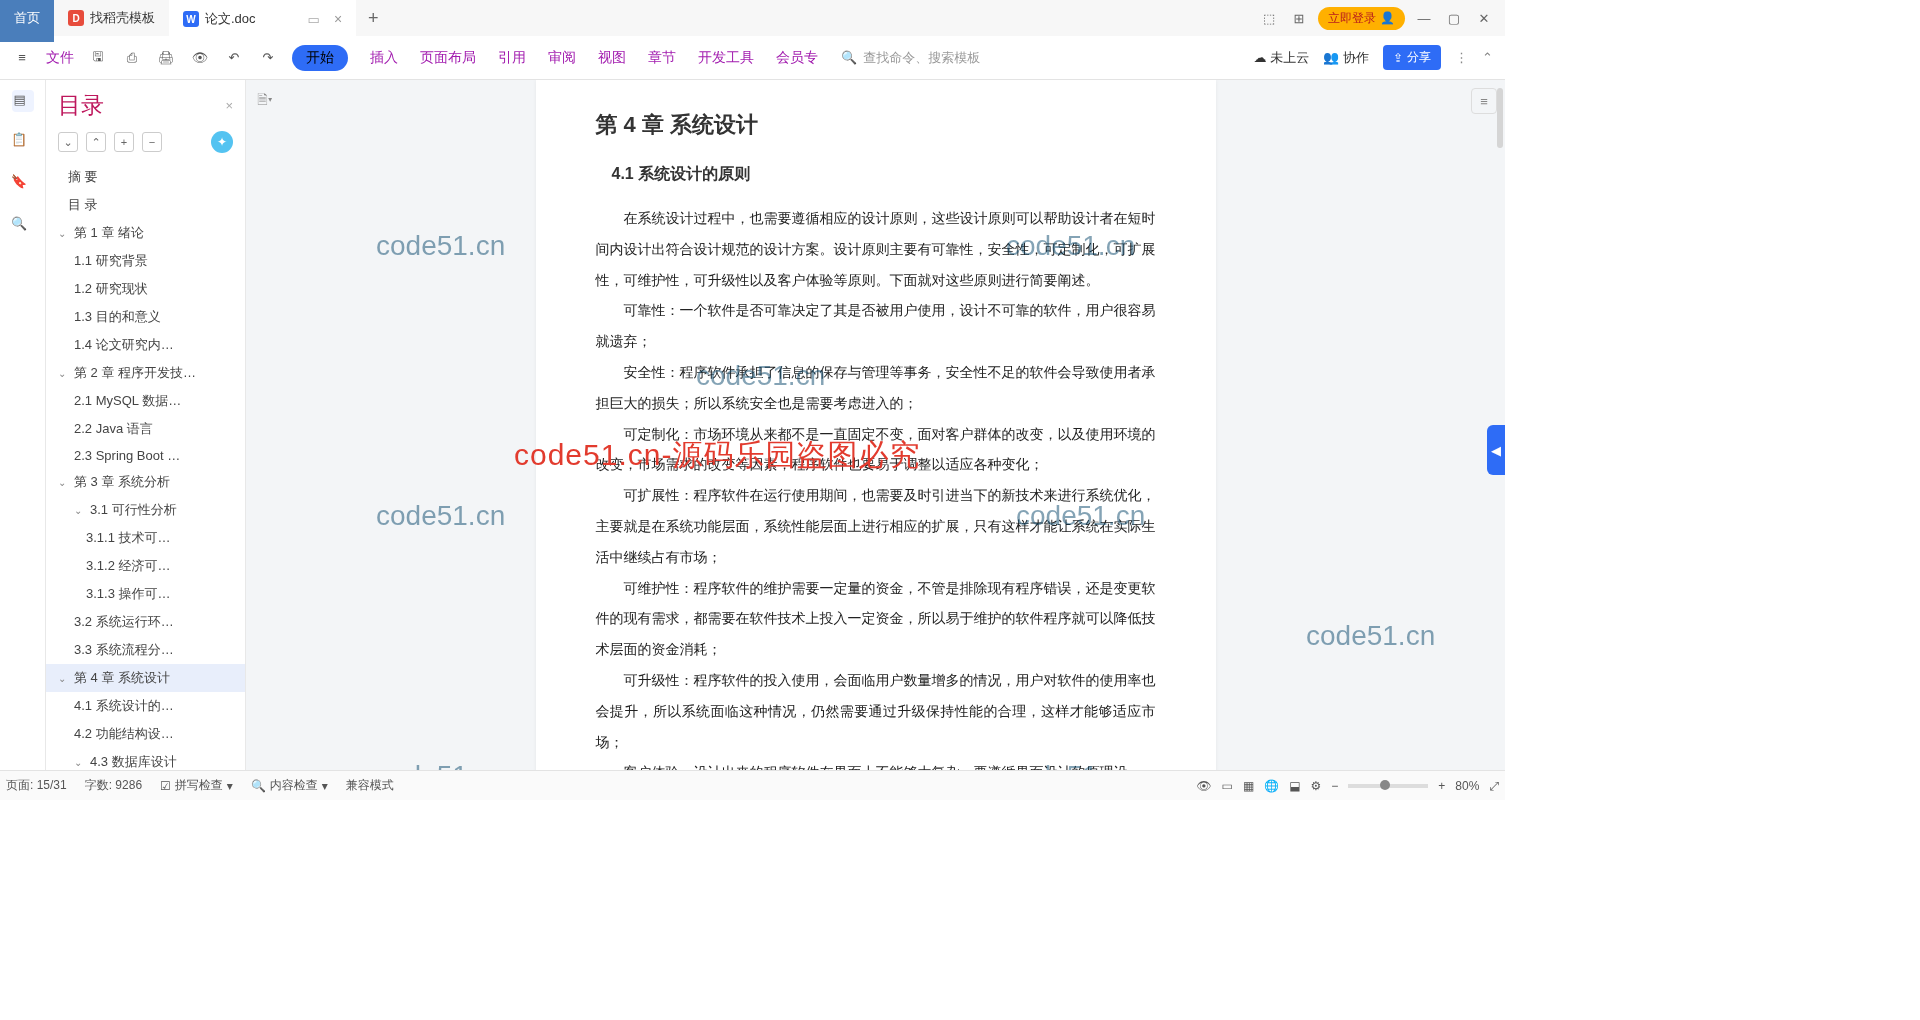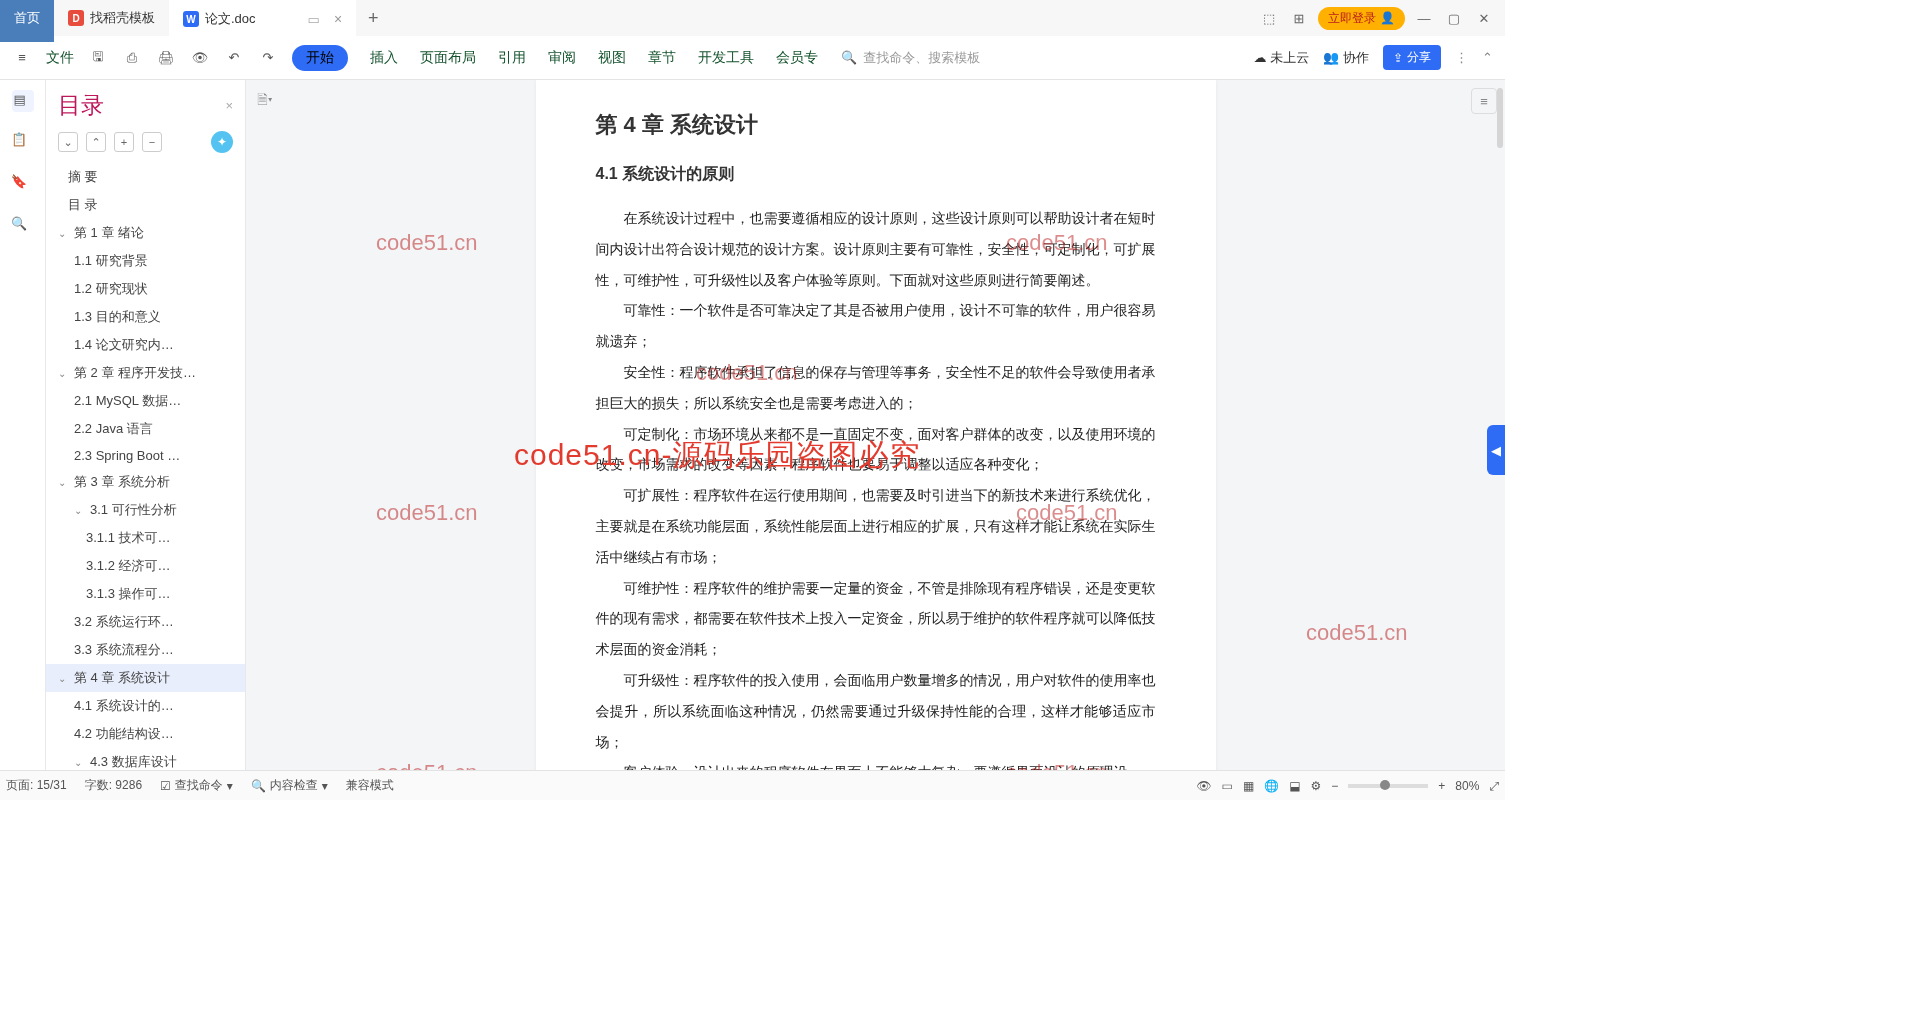--- a/index.html
+++ b/index.html
@@ -10,21 +10,21 @@
 .tab.active { background:#fff; border-top:2px solid #2e6cf6; }
 .tab .ficon { width:16px; height:16px; border-radius:3px; display:flex; align-items:center; justify-content:center; font-size:10px; font-weight:bold; color:#fff; }
 .tab .x { margin-left:8px; color:#999; font-size:14px; }
 .tab-add { padding:0 12px; color:#666; font-size:18px; }
 .win-ctrls { margin-left:auto; display:flex; align-items:center; gap:8px; padding-right:10px; }
 .win-ctrls .ib { width:22px; height:22px; display:flex; align-items:center; justify-content:center; color:#666; }
 .login-btn { background:#ffb000; color:#b91c1c; border-radius:14px; padding:3px 10px; display:flex; align-items:center; gap:4px; font-size:12px; }
 .toolbar { height:44px; border-bottom:1px solid #e3e3e3; display:flex; align-items:center; padding:0 12px; gap:14px; }
 .tb-icon { width:20px; height:20px; display:flex; align-items:center; justify-content:center; color:#555; }
 .menu-group { display:flex; gap:22px; align-items:center; }
-.menu-item { color:#14532d; cursor:pointer; font-size:14px; }
+.menu-item { color:#a21caf; cursor:pointer; font-size:14px; }
 .menu-item.primary { background:#2e6cf6; color:#000000; padding:4px 14px; border-radius:14px; }
 .search-box { display:flex; align-items:center; gap:6px; color:#999; border:1px solid transparent; padding:2px 8px; }
 .right-tools { margin-left:auto; display:flex; align-items:center; gap:14px; }
 .share-btn { background:#2e6cf6; color:#fff; border-radius:4px; padding:4px 10px; display:flex; align-items:center; gap:4px; font-size:12px; }
 .body { display:flex; height:calc(100% - 36px - 44px - 30px); }
 .iconbar { width:46px; border-right:1px solid #e8e8e8; display:flex; flex-direction:column; align-items:center; padding-top:10px; gap:20px; }
 .iconbar .ic { width:22px; height:22px; color:#555; }
 .sidebar { width:200px; border-right:1px solid #e8e8e8; display:flex; flex-direction:column; }
 .sb-head { display:flex; align-items:center; padding:10px 12px; }
 .sb-title { font-size:23px; font-weight:500; color:#be185d; }
@@ -36,24 +36,24 @@
 .ol-item { padding:5px 8px; cursor:pointer; display:flex; align-items:center; gap:4px; color:#444; font-size:13px; white-space:nowrap; overflow:hidden; text-overflow:ellipsis; }
 .ol-item.sel { background:#e8eefb; }
 .ol-item .chev { width:12px; color:#888; font-size:10px; }
 .lvl0 { padding-left:22px; }
 .lvl1 { padding-left:12px; }
 .lvl2 { padding-left:28px; }
 .lvl3 { padding-left:40px; }
 .doc-area { flex:1; background:#f3f5f7; position:relative; overflow:hidden; }
 .page { background:#fff; width:680px; margin:0 auto; min-height:100%; padding:30px 60px; position:relative; box-shadow:0 0 4px rgba(0,0,0,.06); }
 .h1 { font-size:22px; font-weight:600; margin-bottom:24px; }
-.h2 { font-size:16px; font-weight:600; margin:14px 0 18px; }
+.h2 { font-size:16px; font-weight:600; margin:14px 16px 18px; }
 .para { font-size:14px; line-height:2.2; text-align:justify; color:#222; }
 .para .indent { display:inline-block; width:2em; }
-.wm { position:absolute; color:#b91c1c; font-size:22px; opacity:.5; pointer-events:none; font-family:Arial; }
+.wm { position:absolute; color:#0c4a6e; font-size:28px; opacity:.5; pointer-events:none; font-family:Arial; }
 .wm-red { position:absolute; color:#e23b2e; font-size:30px; font-weight:500; pointer-events:none; letter-spacing:1px;}
 .statusbar { height:30px; border-top:1px solid #e3e3e3; display:flex; align-items:center; padding:0 6px; gap:18px; font-size:12px; color:#555; background:#fafafa; }
 .statusbar .sp { display:flex; align-items:center; gap:4px; }
 .statusbar .right { margin-left:auto; display:flex; align-items:center; gap:10px; }
 .side-toggle { position:absolute; right:0; top:50%; width:18px; height:50px; background:#2e6cf6; border-radius:6px 0 0 6px; color:#fff; display:flex; align-items:center; justify-content:center; }
 .doc-toolbar-r { position:absolute; right:8px; top:8px; width:26px; height:26px; border:1px solid #ddd; border-radius:4px; display:flex; align-items:center; justify-content:center; color:#888; }
 .doc-toolbar-l { position:absolute; left:6px; top:8px; width:26px; height:26px; color:#888; display:flex; align-items:center; justify-content:center; }
 .mini-scroll { position:absolute; right:2px; top:8px; width:6px; height:60px; background:#d5d5d5; border-radius:3px; }
 </style>
 </head>
@@ -246,21 +246,21 @@
     <div class="wm" style="left:760px; top:680px">code51.cn</div>
     <div class="wm-red" style="left:268px; top:355px">code51.cn-源码乐园盗图必究</div>
 
     <div class="side-toggle">◀</div>
   </div>
 </div>
 
 <div class="statusbar">
   <span class="sp">页面: 15/31</span>
   <span class="sp">字数: 9286</span>
-  <span class="sp">☑ <span>查找命令</span> ▾</span>
+  <span class="sp">☑ <span>拼写检查</span> ▾</span>
   <span class="sp">🔍 <span>内容检查</span> ▾</span>
   <span class="sp">兼容模式</span>
   <div class="right">
     <span>👁</span>
     <span>▭</span>
     <span>▦</span>
     <span>🌐</span>
     <span>⬓</span>
     <span>⚙</span>
     <span>−</span>

